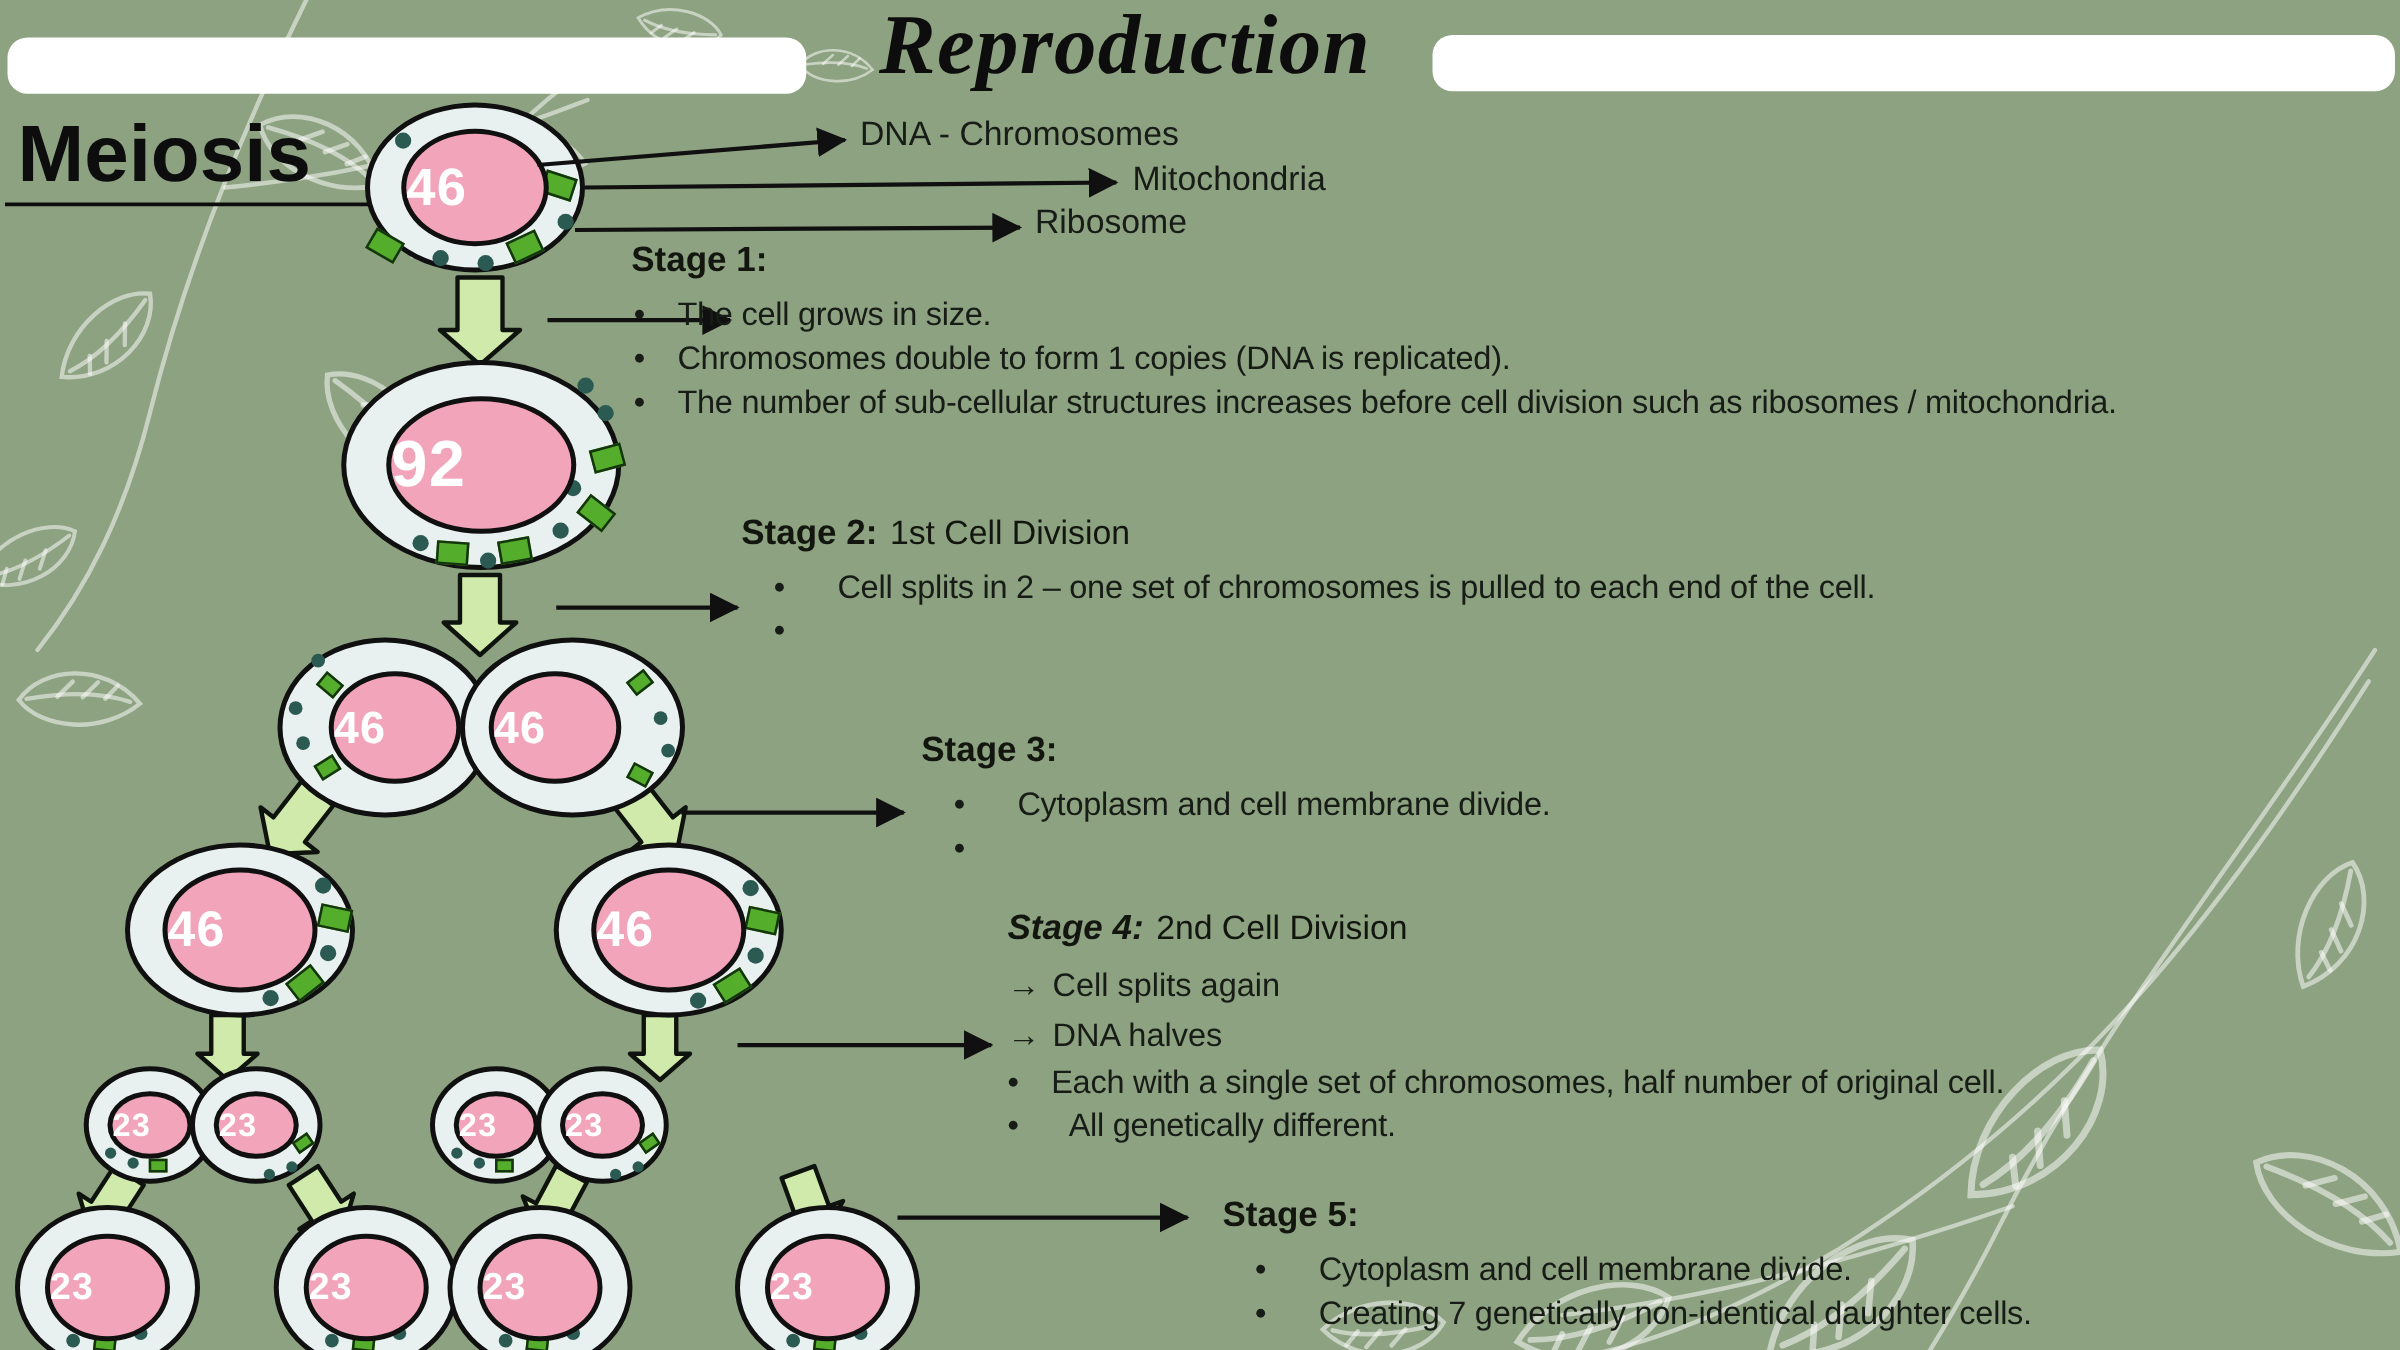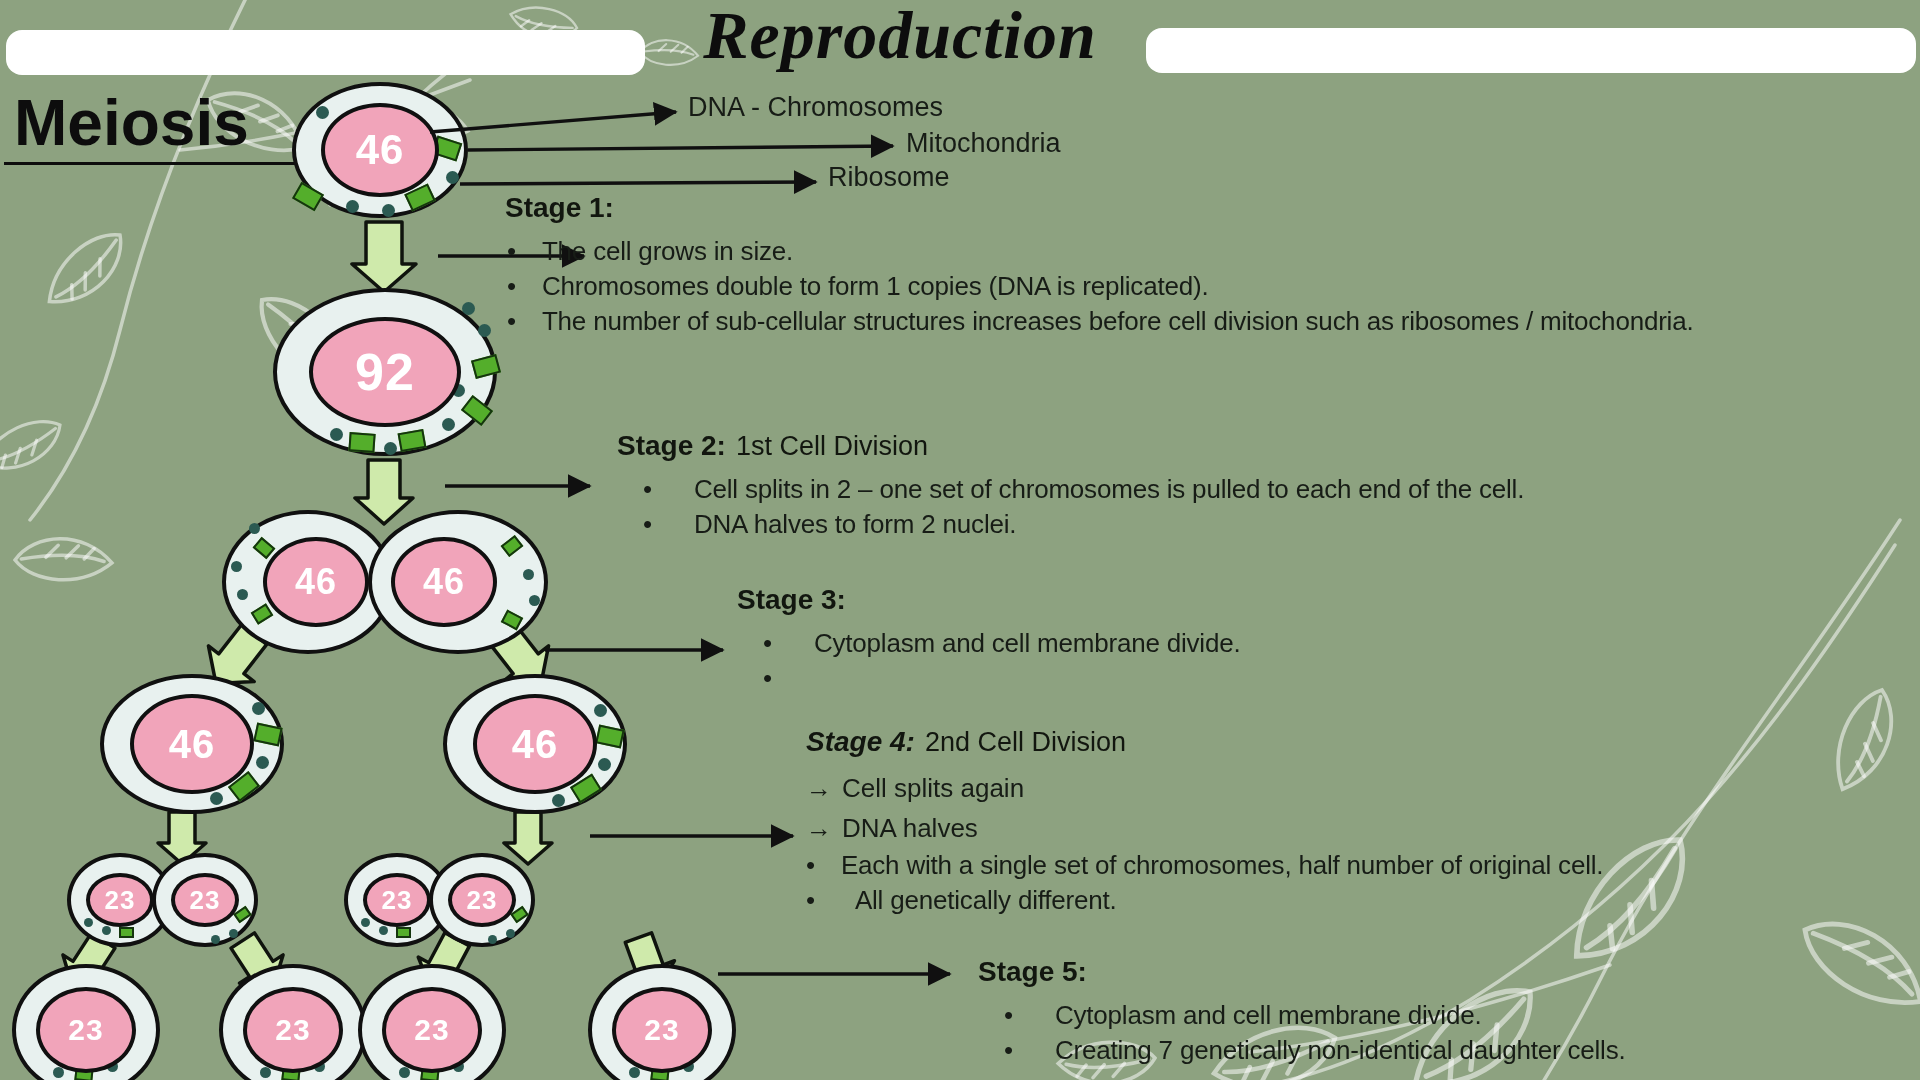--- a/index.html
+++ b/index.html
@@ -25,21 +25,21 @@
     letter-spacing:1px;
   }
   
   #meiosis{
     left:14px;top:86px;font-size:64px;font-weight:700;color:#0d0d0d;letter-spacing:0px;
   }
   #meiosis-underline{left:4px;top:162px;width:300px;height:3px;background:#0d0d0d;}
   
   .ring{position:absolute;background:#e8f1ef;border:4.5px solid #101010;border-radius:50%;box-sizing:border-box;}
   .nucleus{position:absolute;background:#f1a4ba;border:4px solid #101010;border-radius:50%;box-sizing:border-box;
-    display:flex;align-items:center;justify-content:center;}
+    display:flex;align-items:center;}
   .cellnum{color:#ffffff;font-weight:700;letter-spacing:1px;}
   .org-r{position:absolute;background:#54ae2b;border:2.5px solid #15350e;box-sizing:border-box;}
   .org-d{position:absolute;background:#2b5a52;border-radius:50%;}
   
   .blockarrow{fill:#cfeaab;stroke:#0f130d;stroke-width:3.5;stroke-linejoin:round;}
   .thinline{stroke:#101010;stroke-width:3.4;}
   
   .orglabel{font-size:27px;color:#171c16;white-space:nowrap;}
   
   .stage{position:absolute;}
@@ -254,29 +254,28 @@
       </div>
       <div class="brow" style="padding-left: 2px;">
         <span class="bul">•</span>
         <span class="btx" style="margin-left: 26px;">Chromosomes double to form 1 copies  (DNA is replicated).</span>
       </div>
       <div class="brow" style="padding-left: 2px;">
         <span class="bul">•</span>
         <span class="btx" style="margin-left: 26px; text-align: center;">The number of sub-cellular structures increases before cell division such as ribosomes / mitochondria.</span>
       </div>
     </div>
-    <div class="stage" style="left: 593px; top: 430px; width: 1150px; margin-left: 24px;">
+    <div class="stage" style="left: 593px; top: 410px; width: 1150px;">
       <div class="shead"><span class="h">Stage 2:</span><span class="sub">1st Cell Division</span></div>
       <div class="brow" style="padding-left: 26px;">
         <span class="bul">•</span>
         <span class="btx" style="margin-left: 42px;">Cell splits in 2 – one set of chromosomes is pulled to each end of the cell.</span>
       </div>
       <div class="brow" style="padding-left: 26px;">
         <span class="bul">•</span>
-        <span class="btx" style="margin-left: 42px;">DNA halves to form 2 nuclei.</span>
       </div>
     </div>
     <div class="stage" style="left: 737px; top: 584px; width: 870px;">
       <div class="shead"><span class="h">Stage 3:</span></div>
       <div class="brow" style="padding-left: 26px;">
         <span class="bul">•</span>
         <span class="btx" style="margin-left: 42px;">Cytoplasm and cell membrane divide.</span>
       </div>
       <div class="brow" style="padding-left: 26px;">
         <span class="bul">•</span>

